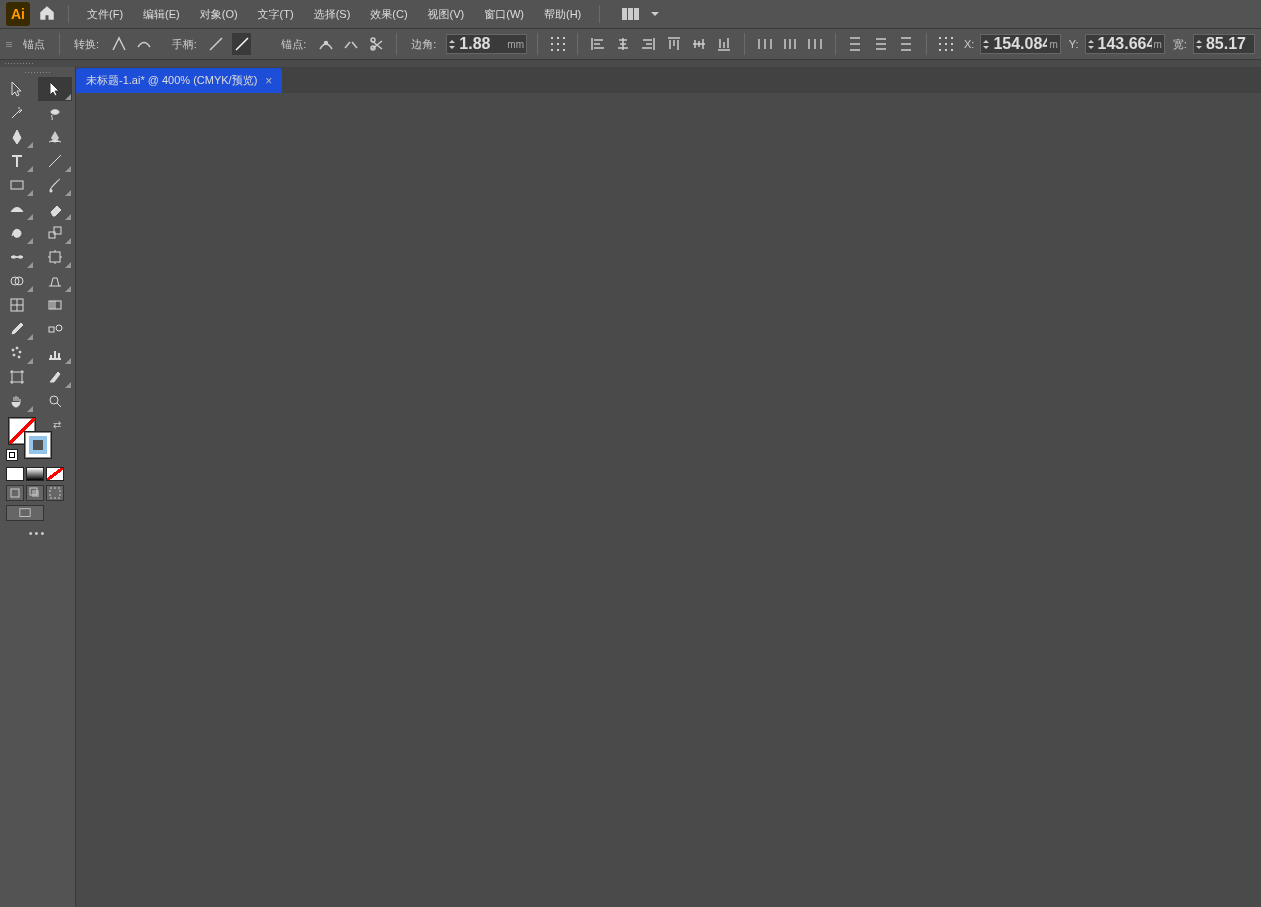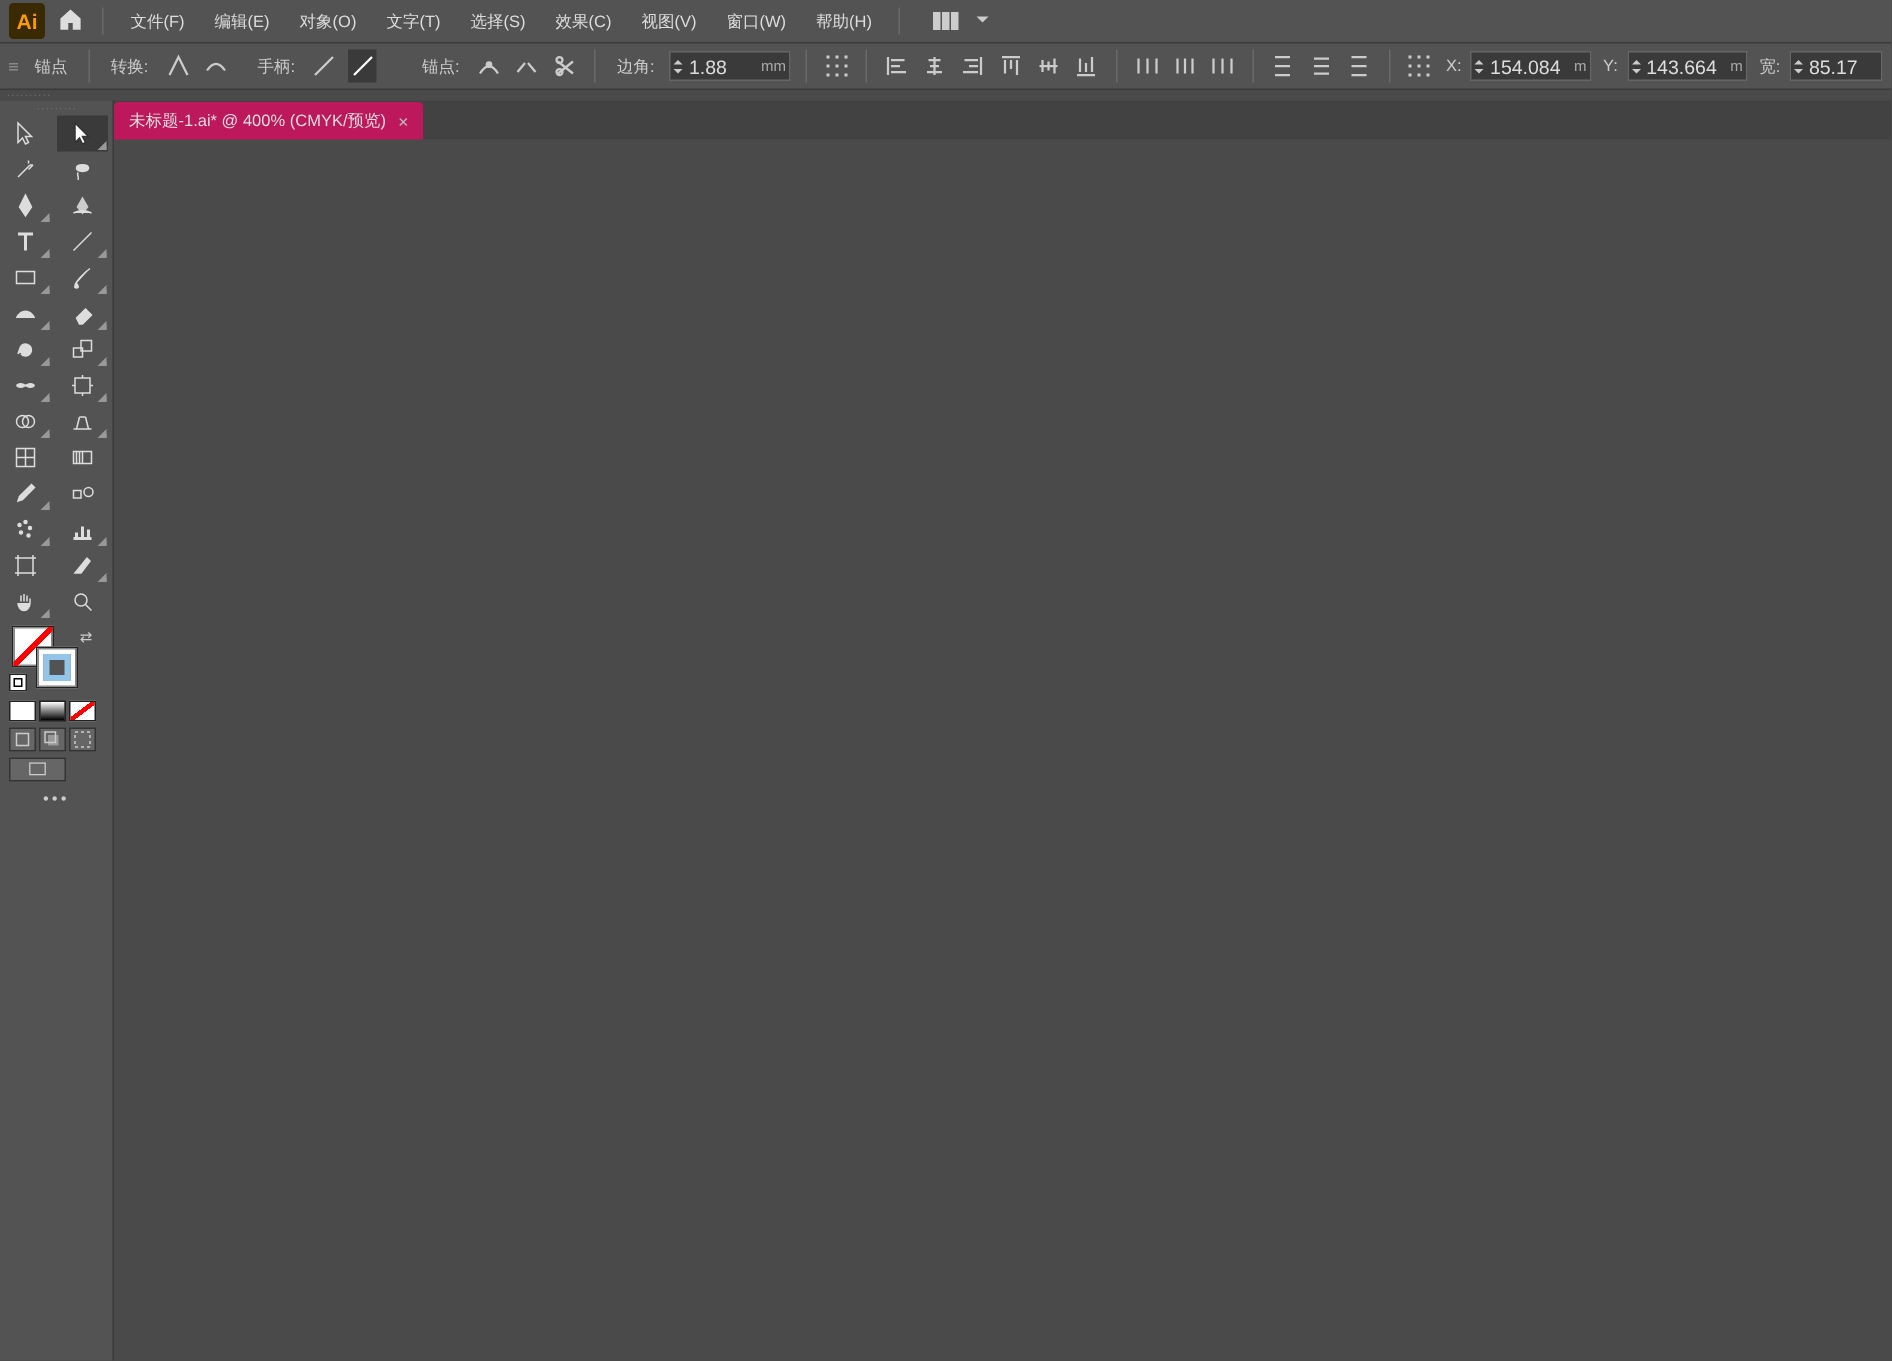--- a/index.html
+++ b/index.html
@@ -83,21 +83,21 @@
     display:flex; flex-direction:column;
   }
   .num-spin span {
     flex:1; display:flex; align-items:center; justify-content:center;
   }
   .num-spin span::before { content:""; border:3px solid transparent; }
   .num-spin .up::before { border-bottom-color:#ccc; }
   .num-spin .dn::before { border-top-color:#ccc; }
   .num-val {
     background: transparent; border: none; color: #ddd;
-    width: 58px; font-size: 13px; padding: 0 2px;
+    width: 58px; font-size: 16px; padding: 0 2px; font-weight: bold;
   }
   .num-val.sm { width: 50px; }
   .num-unit { color:#aaa; font-size:10px; padding-right:2px; }
   .dots-3x3 {
     width:18px; height:18px;
     background-image: radial-gradient(#ccc 1px, transparent 1px);
     background-size: 6px 6px;
   }
   .xy-label { color:#ccc; font-size:11px; margin-left:2px; }
 
@@ -112,21 +112,21 @@
   }
 
   
   .tabbar {
     height: 26px;
     background: #424242;
     display: flex; align-items: flex-end;
     padding-left: 76px;
   }
   .doc-tab {
-    background: #be185d;
+    background: #1d4ed8;
     color: #ddd; font-size: 11px;
     padding: 5px 10px;
     display: flex; align-items: center; gap: 8px;
     border-top-left-radius: 3px; border-top-right-radius: 3px;
   }
   .tab-close { color:#bbb; font-size:12px; cursor:default; }
 
   
   .tools-wrap {
     width: 76px;

